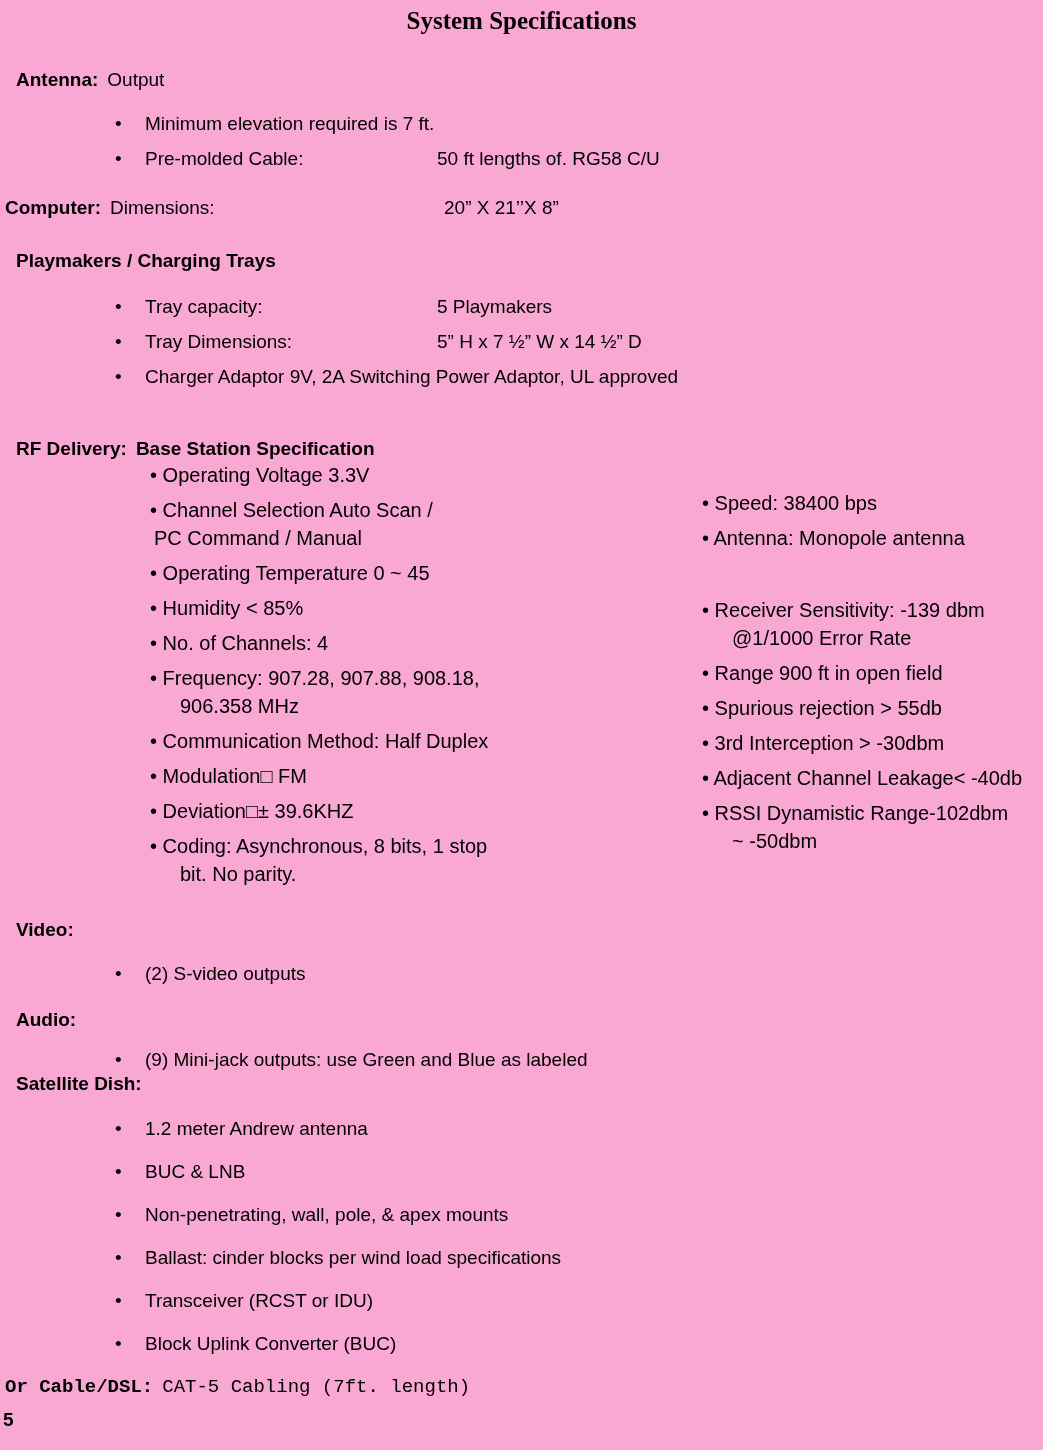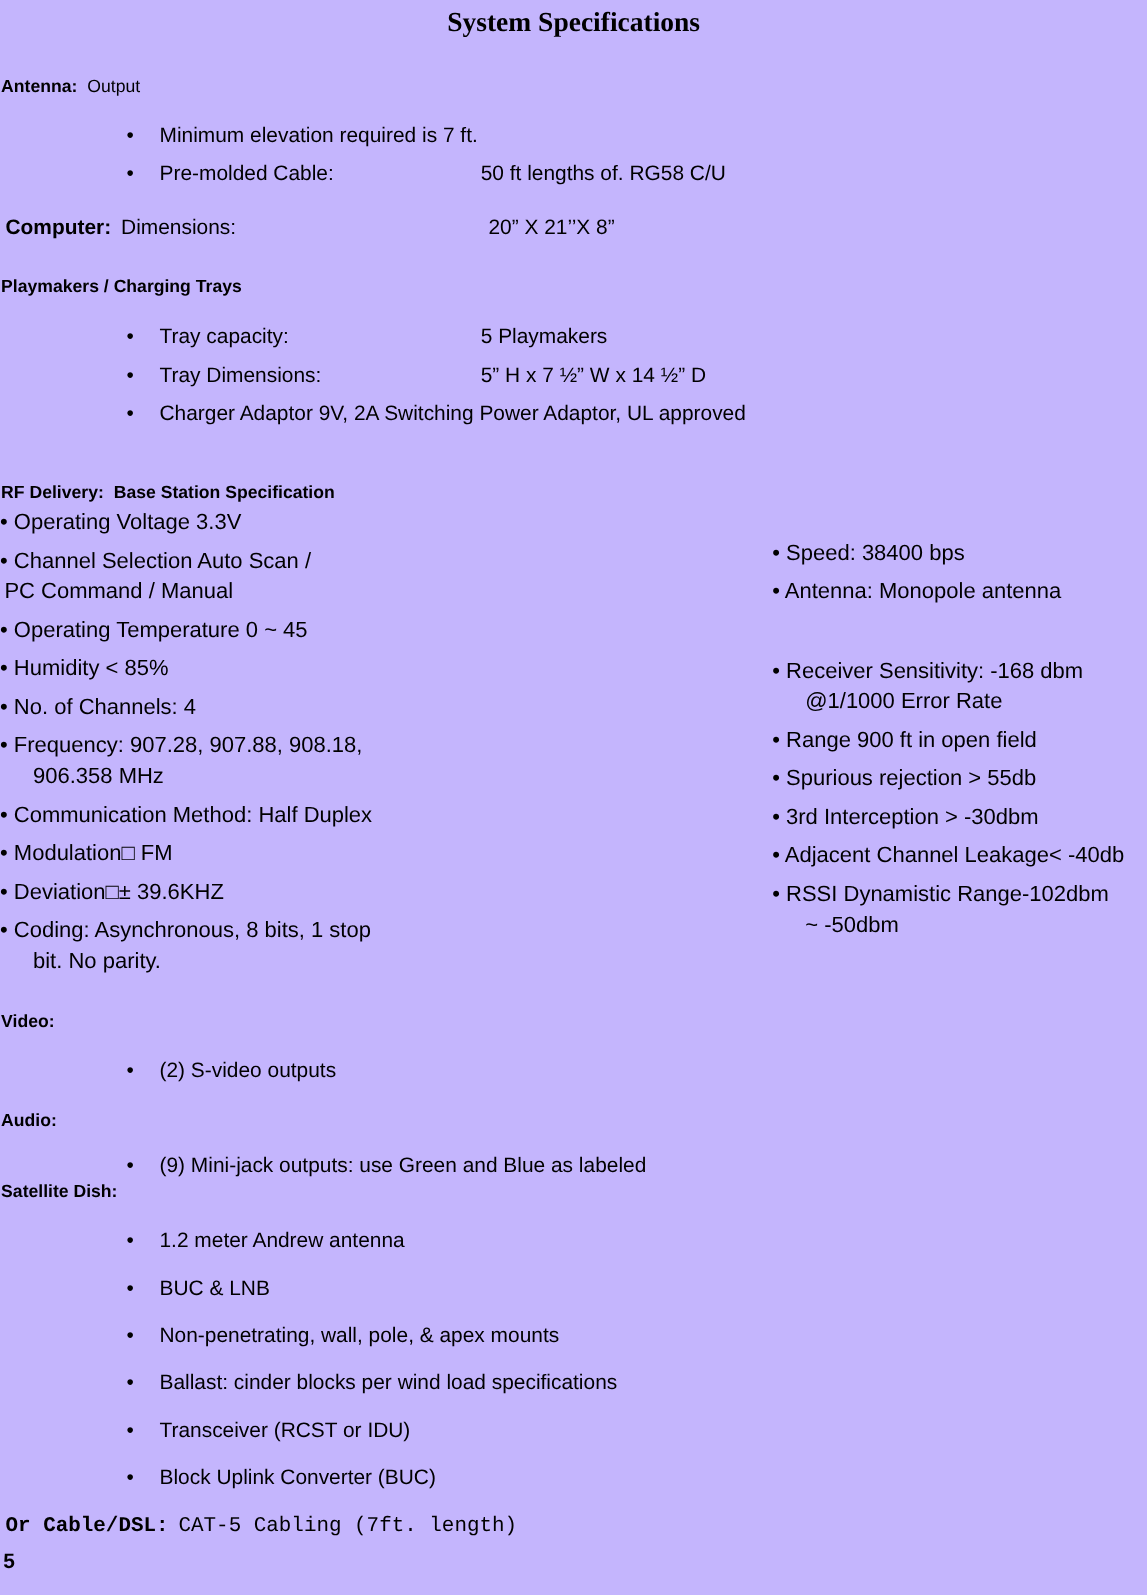--- a/index.html
+++ b/index.html
@@ -4,41 +4,41 @@
 <style>
   html, body {
     margin: 0;
     padding: 0;
     background: #ffffff;
   }
   .page {
     position: relative;
     width: 1043px;
     height: 1450px;
-    background: #c4b5fd;
+    background: #f9a8d4;
     color: #000000;
     font-family: "Liberation Sans", sans-serif;
     font-size: 19px;
     overflow: hidden;
   }
   
   .doc-title {
     margin: 0;
     padding-top: 6px;
     text-align: center;
     font-family: "Liberation Serif", serif;
     font-weight: bold;
     font-size: 25px;
     line-height: 30px;
   }
   
   .sec-head {
-    margin-left: 1px;
+    margin-left: 16px;
     line-height: 20px;
-    font-size: 16px;
+    font-size: 19px;
   }
   .sec-head .lbl { font-weight: bold; }
   .sec-head .after { margin-left: 9px; }
   
   .bullets .brow {
     position: relative;
     padding-left: 145px;
     line-height: 20px;
     margin-bottom: 15px;
   }
@@ -80,21 +80,21 @@
     left: 655px;
     top: 28px;
     width: 388px;
   }
   .crow {
     position: relative;
     line-height: 28px;
     margin-bottom: 7px;
     font-size: 20px;
   }
-  .col-left .crow { }
+  .col-left .crow { padding-left: 150px; }
   .col-left .crow .bullet { left: 123px; }
   .col-right .crow { padding-left: 47px; }
   .col-right .crow .bullet { left: 23px; }
   .crow .cont { display: block; margin-left: 30px; }
   .crow .cont-sm { display: block; margin-left: 4px; }
   .col-spacer { height: 37px; }
   
   .sec-antenna   { margin-top: 34px; }
   .antenna-bullets { margin-top: 24px; }
   .sec-computer  { margin-top: 29px; }
@@ -218,21 +218,21 @@
         <span class="bullet">•</span>
         <span>Speed: 38400 bps</span>
       </div>
       <div class="crow">
         <span class="bullet">•</span>
         <span>Antenna: Monopole antenna</span>
       </div>
       <div class="col-spacer"></div>
       <div class="crow">
         <span class="bullet">•</span>
-        <span>Receiver Sensitivity: -168 dbm</span>
+        <span>Receiver Sensitivity: -139 dbm</span>
         <span class="cont">@1/1000 Error Rate</span>
       </div>
       <div class="crow">
         <span class="bullet">•</span>
         <span>Range 900 ft in open field</span>
       </div>
       <div class="crow">
         <span class="bullet">•</span>
         <span>Spurious rejection &gt; 55db</span>
       </div>

